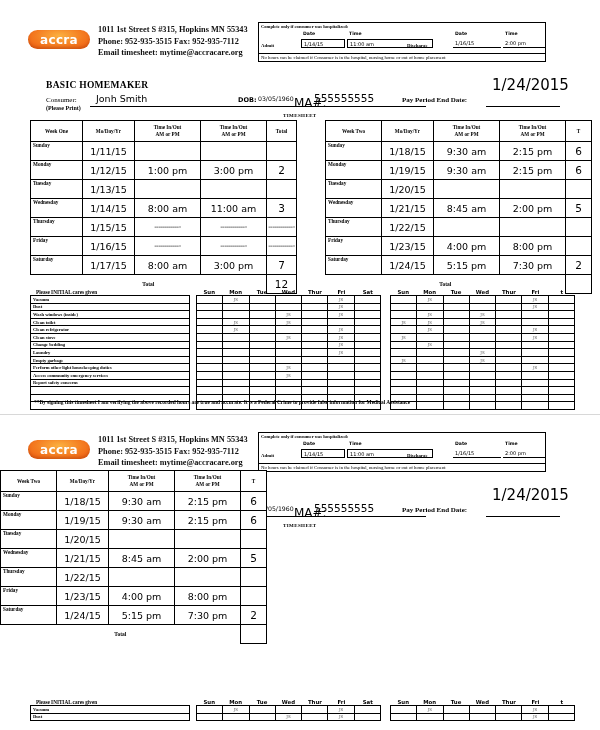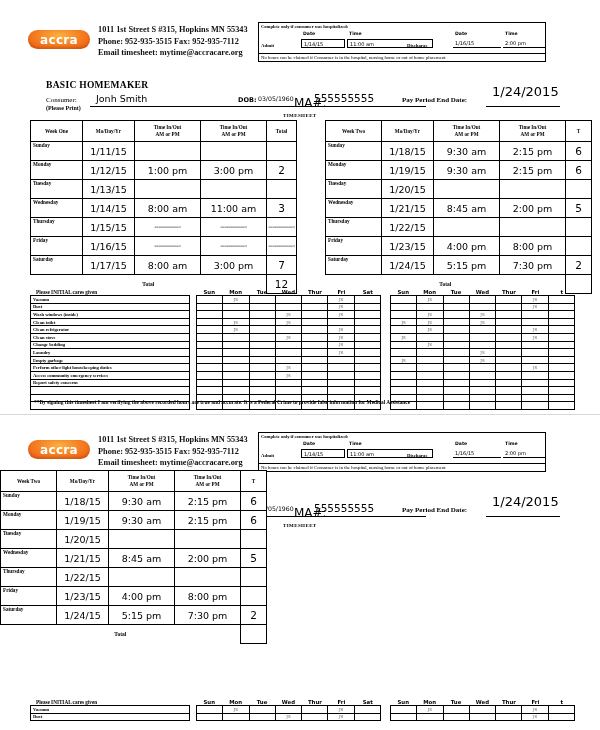--- a/index.html
+++ b/index.html
@@ -119,22 +119,22 @@
   .c-dob-l { position: absolute; left: 192px; top: 3px; font-family:"DejaVu Sans",sans-serif; font-size: 6.5px; font-weight: bold; }
   .c-dob-v { position: absolute; left: 212px; top: 2px; font-family:"DejaVu Sans",sans-serif; font-size: 6.2px; }
   .c-ma-l  { position: absolute; left: 248px; top: 3px; font-family:"DejaVu Sans",sans-serif; font-size: 12px; font-weight: normal; }
   .c-ma-v  { position: absolute; left: 268px; top: -1px; font-family:"DejaVu Sans",sans-serif; font-size: 10.5px; }
   .c-underline {
     position: absolute; left: 44px; top: 13px; width: 336px;
     border-bottom: 1px solid #000;
   }
   .pp-lbl { position: absolute; left: 402px; top: 96px; font-size: 7px; font-weight: bold; }
   .pp-val {
-    position: absolute; left: 492px; top: 84px;
-    font-family: "DejaVu Sans", sans-serif; font-size: 13px;
+    position: absolute; left: 492px; top: 76px;
+    font-family: "DejaVu Sans", sans-serif; font-size: 15px;
   }
   .pp-underline { position: absolute; left: 486px; top: 106px; width: 74px; border-bottom: 1px solid #000; }
 
   .timesheet-lbl {
     position: absolute; left: 283px; top: 113px;
     font-size: 5px; font-weight: bold; letter-spacing: .4px;
   }
 
   
   table.wk {

